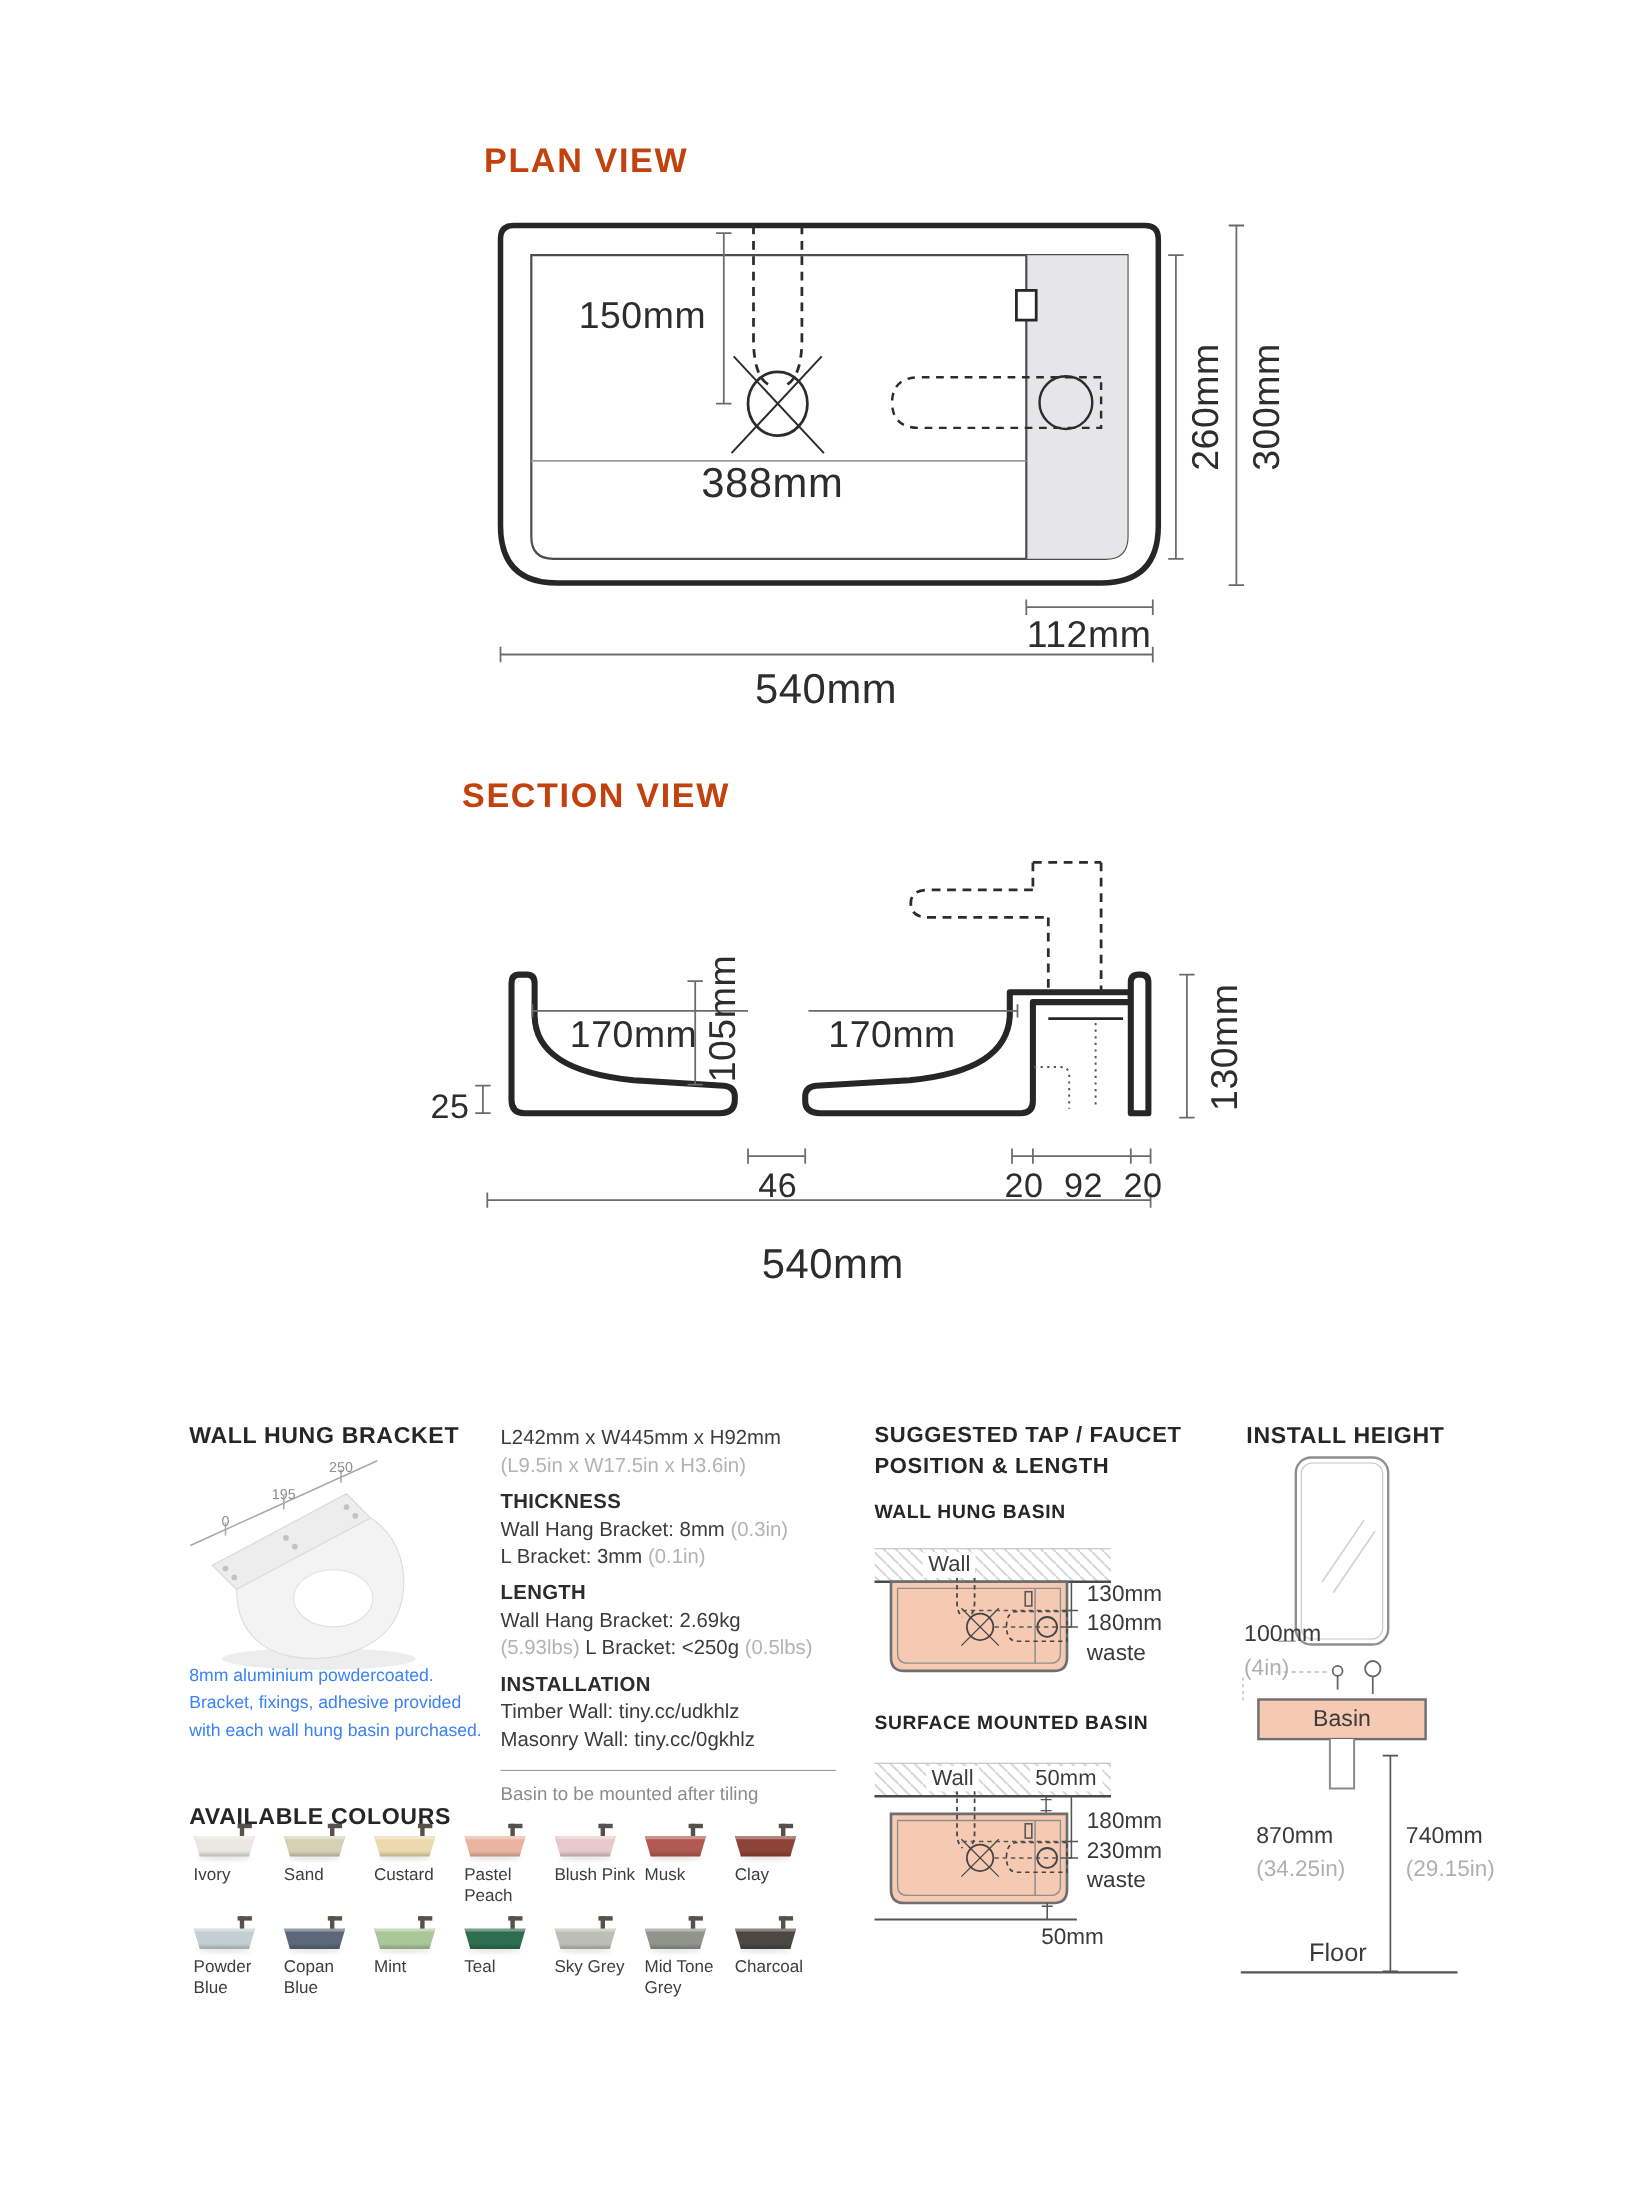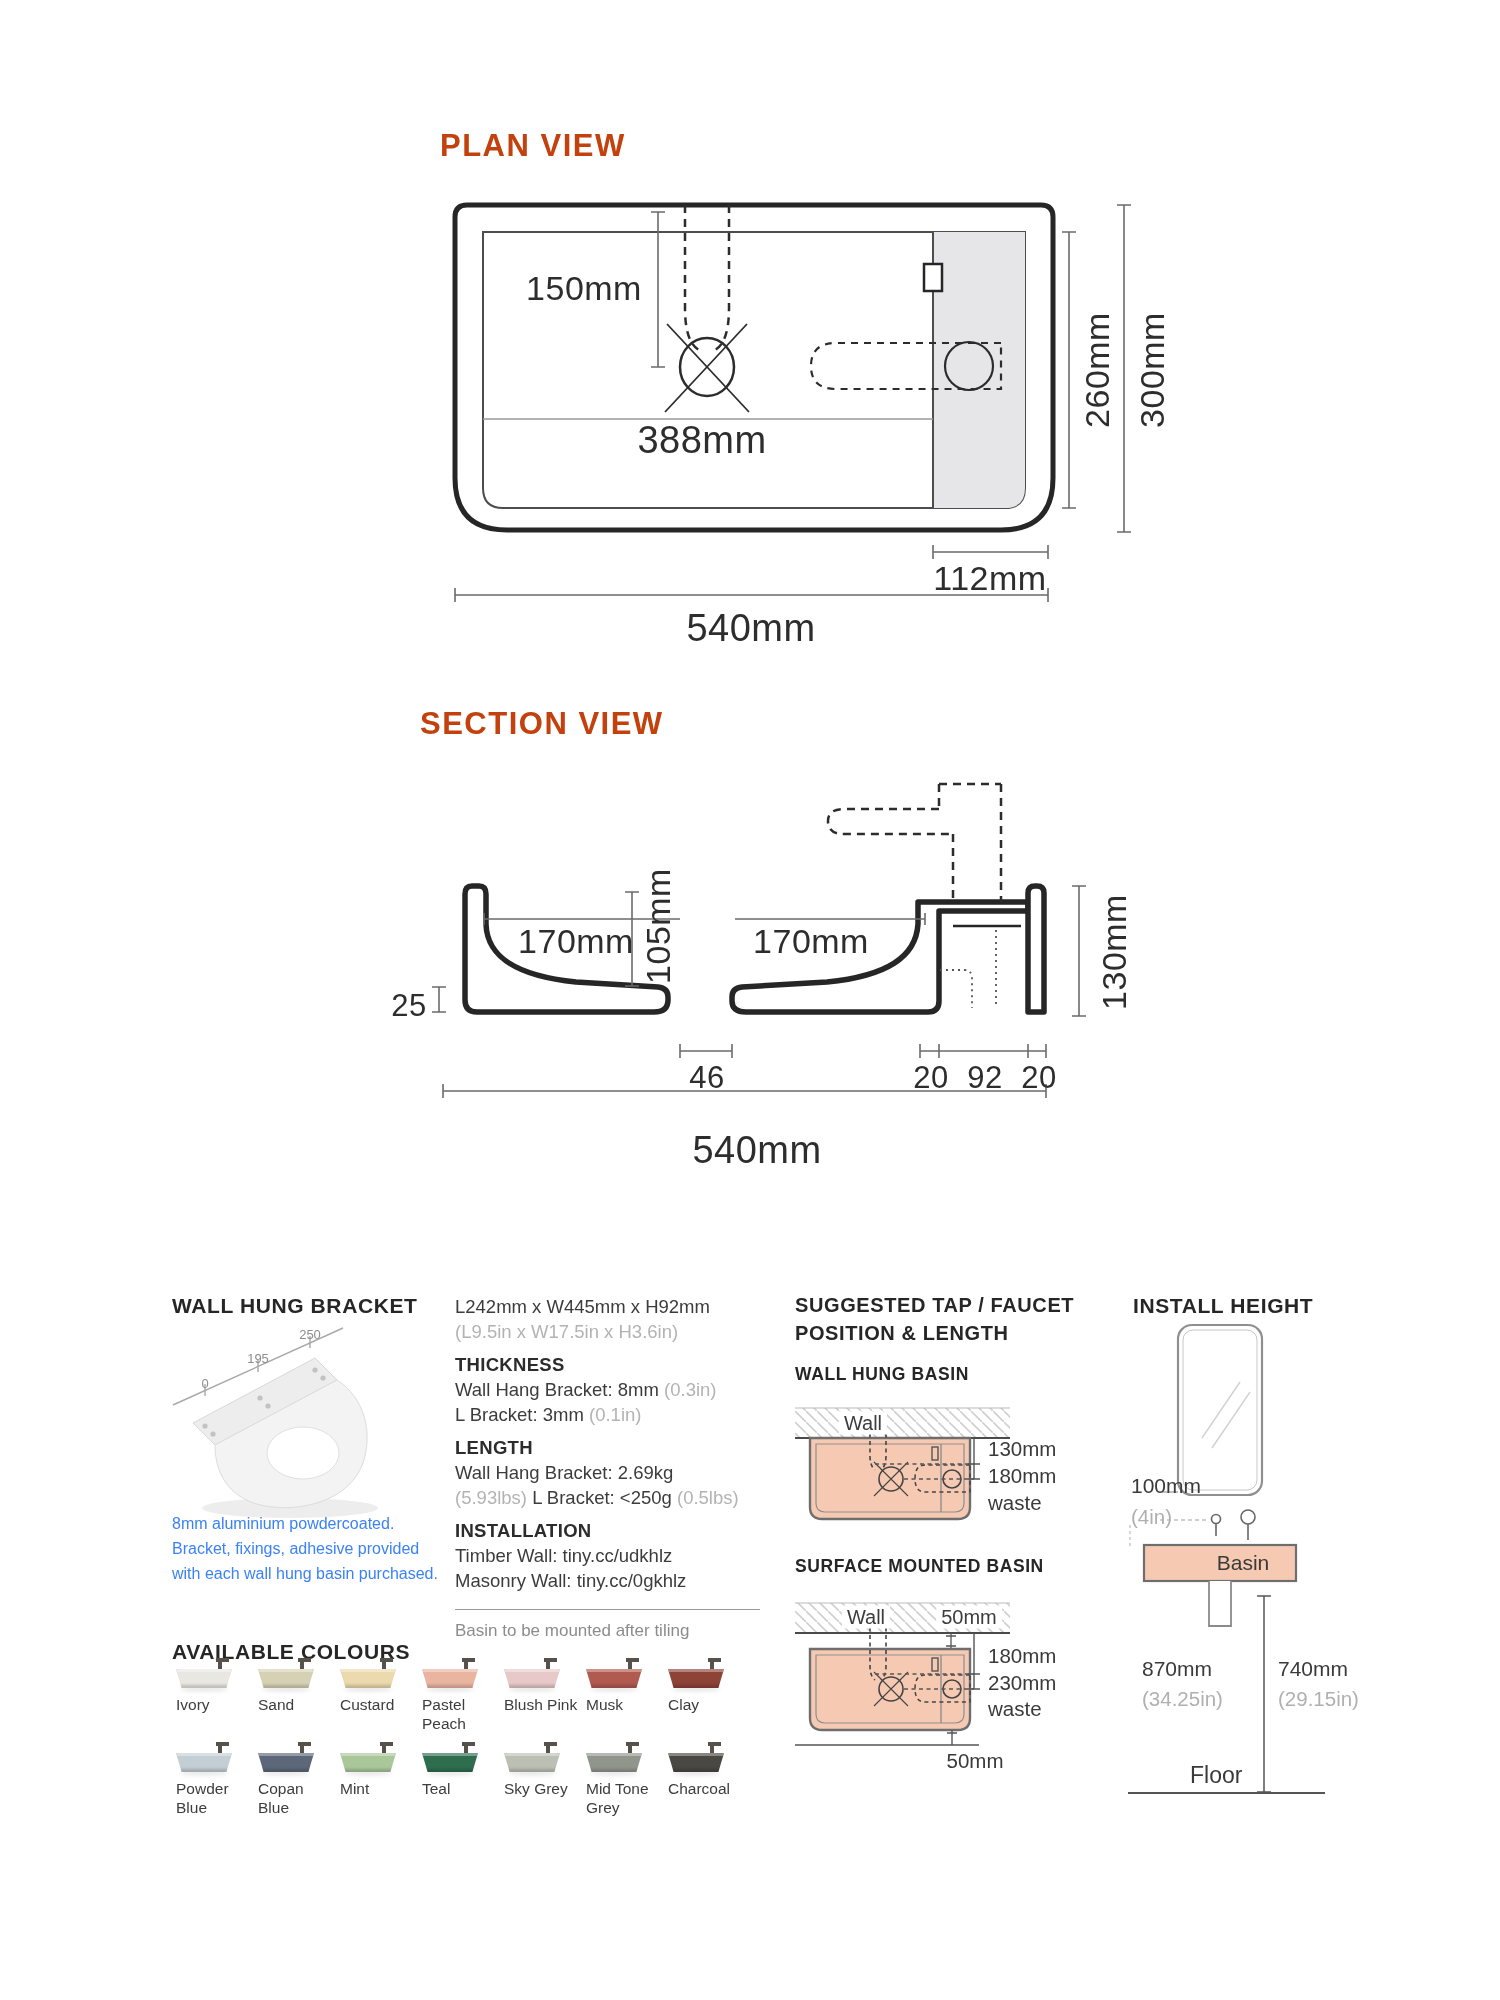--- a/index.html
+++ b/index.html
@@ -412,18 +412,18 @@
 
   <rect x="24" y="225" width="152" height="36" fill="#f6c9b3" stroke="#6e6e6e" stroke-width="2.2"></rect>
   <path d="M 89 261 V 306 H 111 V 261" fill="#ffffff" stroke="#8a8a8a" stroke-width="1.8"></path>
 
   <path d="M 144 276 V 472 M 137 276 H 151 M 137 472 H 151" stroke="#555555" stroke-width="1.5" fill="none"></path>
 
   <path d="M 8 473 H 205" stroke="#555555" stroke-width="2" fill="none"></path>
 </svg>
 <div class="d3-label lg" style="left:1131px;top:1474px;font-size:21px;">100mm</div>
 <div class="d3-label gray" style="left:1131px;top:1505px;">(4in)</div>
-<div class="d3-label ctr" style="left:1220px;top:1563px;font-size:21px;margin-left:23px;">Basin</div>
+<div class="d3-label ctr" style="left:1220px;top:1563px;font-size:21px;">Basin</div>
 <div class="d3-label" style="left:1142px;top:1657px;font-size:21px;">870mm</div>
 <div class="d3-label gray" style="left:1142px;top:1687px;">(34.25in)</div>
 <div class="d3-label" style="left:1278px;top:1657px;font-size:21px;">740mm</div>
 <div class="d3-label gray" style="left:1278px;top:1687px;">(29.15in)</div>
 <div class="d3-label lg" style="left:1190px;top:1762px;">Floor</div>
 
 </body></html>

